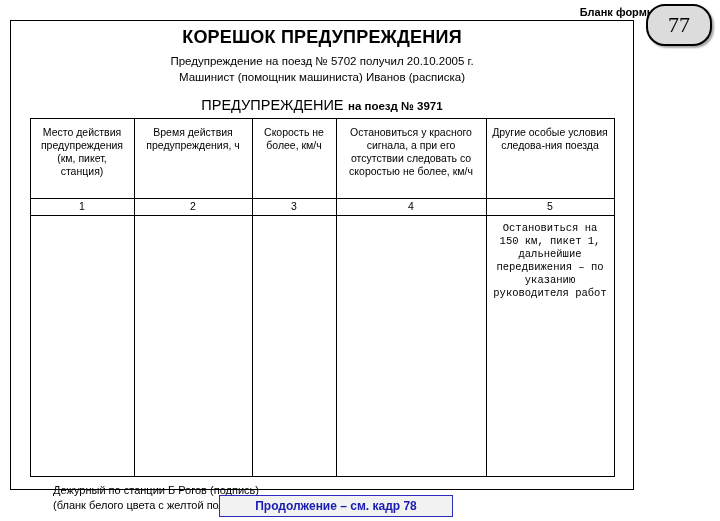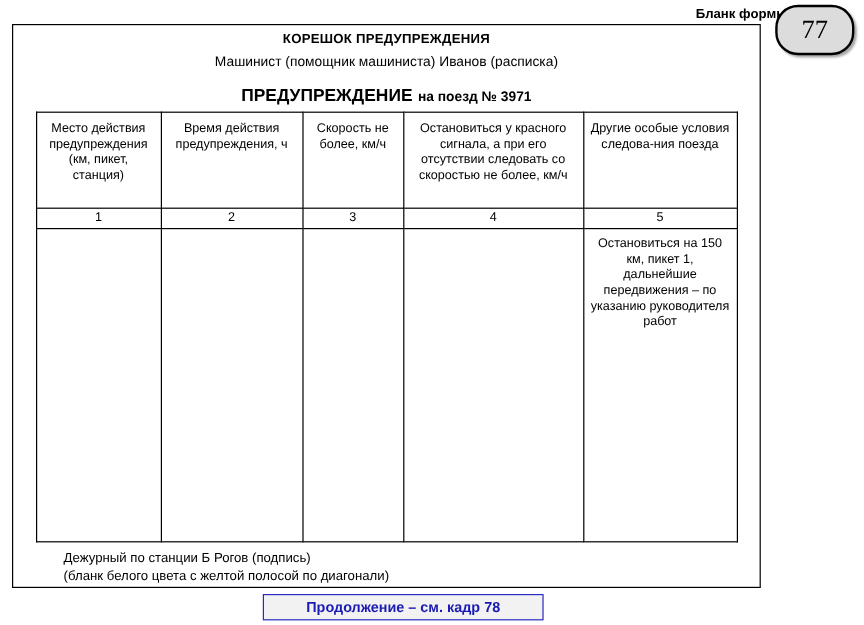--- a/index.html
+++ b/index.html
@@ -56,38 +56,38 @@
     border: 1px solid #000;
     background: #fff;
     box-sizing: border-box;
   }
 
   .header-block {
     padding: 6px 8px 0 8px;
     text-align: center;
   }
   .title-main {
-    font-size: 11px;
+    font-size: 18px;
     font-weight: bold;
     letter-spacing: 0.2px;
     margin-bottom: 5px;
   }
   .line {
     font-size: 11.5px;
     line-height: 16px;
   }
   .spacer-sm { height: 9px; }
 
   .title-sub {
     margin-top: 2px;
     margin-bottom: 4px;
   }
   .title-sub .big {
     font-size: 14.5px;
-    font-weight: bold;
+    font-weight: normal;
   }
   .title-sub .small {
     font-size: 11.5px;
     font-weight: bold;
   }
 
   
   table.du61 {
     border-collapse: collapse;
     width: 584px;
@@ -110,20 +110,21 @@
   table.du61 td.num {
     height: 13px;
     padding: 1px 0 2px 0;
     vertical-align: middle;
     font-size: 10.5px;
   }
   table.du61 td.body {
     height: 250px;
     vertical-align: top;
     padding-top: 6px;
+    font-family: Liberation Mono, monospace;
   }
 
   .col1 { width: 104px; }
   .col2 { width: 118px; }
   .col3 { width: 84px; }
   .col4 { width: 150px; }
   .col5 { width: 128px; }
 
   
   .footer-notes {
@@ -153,20 +154,21 @@
 <body>
 
 <div class="form-code">Бланк формы ДУ-61</div>
 
 <div class="slide-badge">77</div>
 
 <div class="doc">
 
   <div class="header-block">
     <div class="title-main">КОРЕШОК ПРЕДУПРЕЖДЕНИЯ</div>
+    <div class="line">Предупреждение  на поезд № 5702 получил 20.10.2005 г.</div>
     <div class="line">Машинист (помощник машиниста) Иванов (расписка)</div>
     <div class="spacer-sm"></div>
     <div class="title-sub">
       <span class="big">ПРЕДУПРЕЖДЕНИЕ</span>
       <span class="small">на поезд № 3971</span>
     </div>
   </div>
 
   <table class="du61">
     <colgroup>

